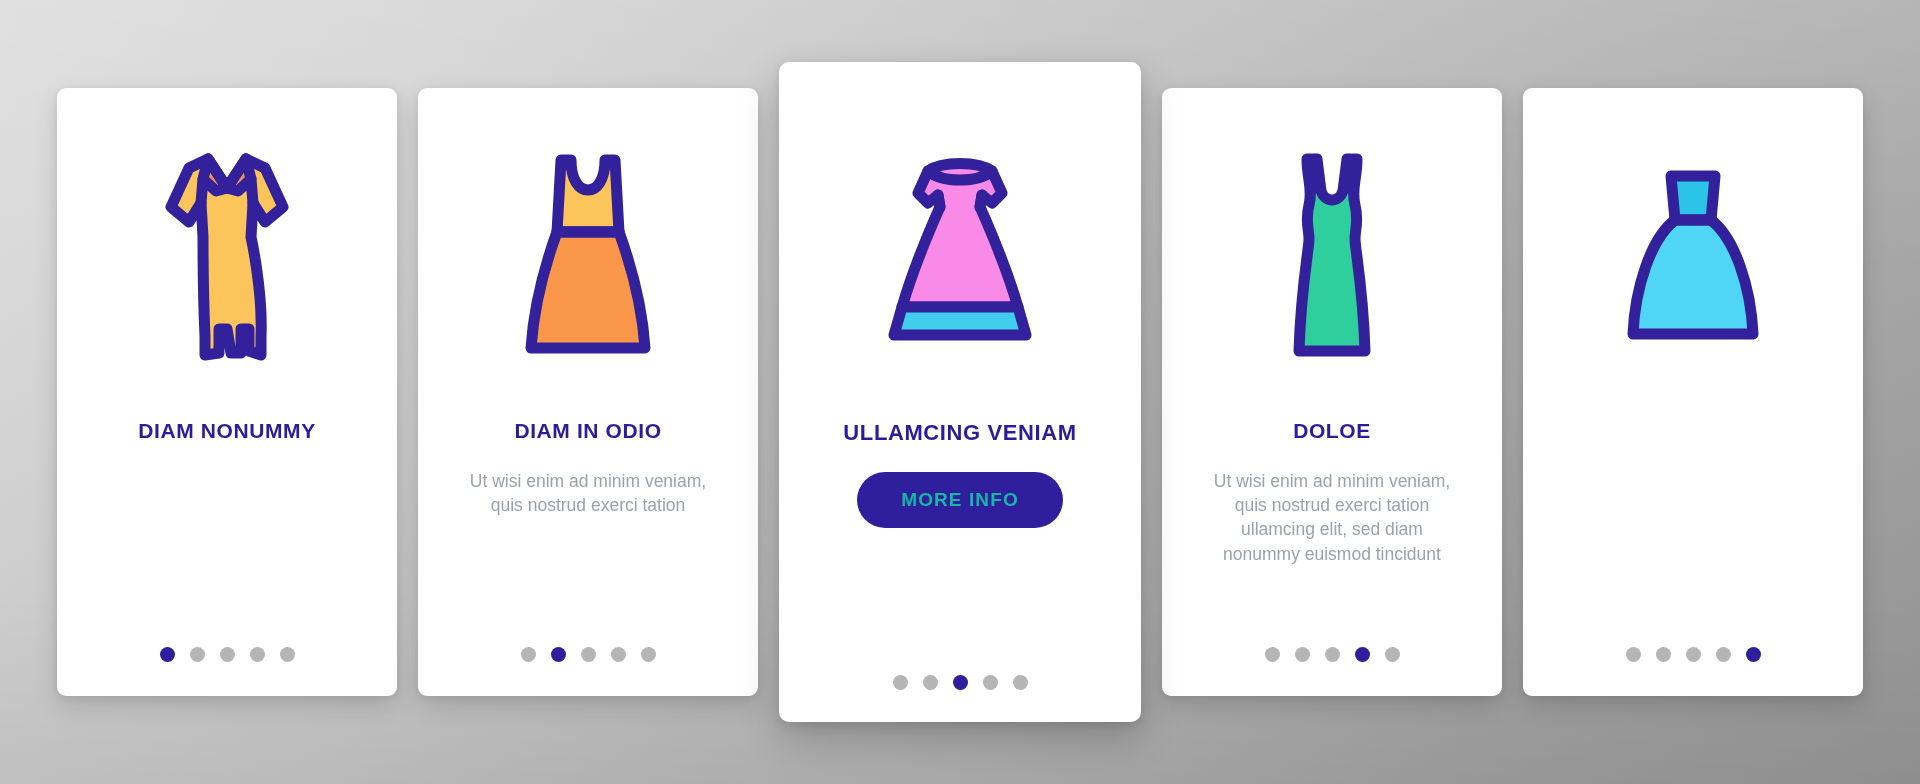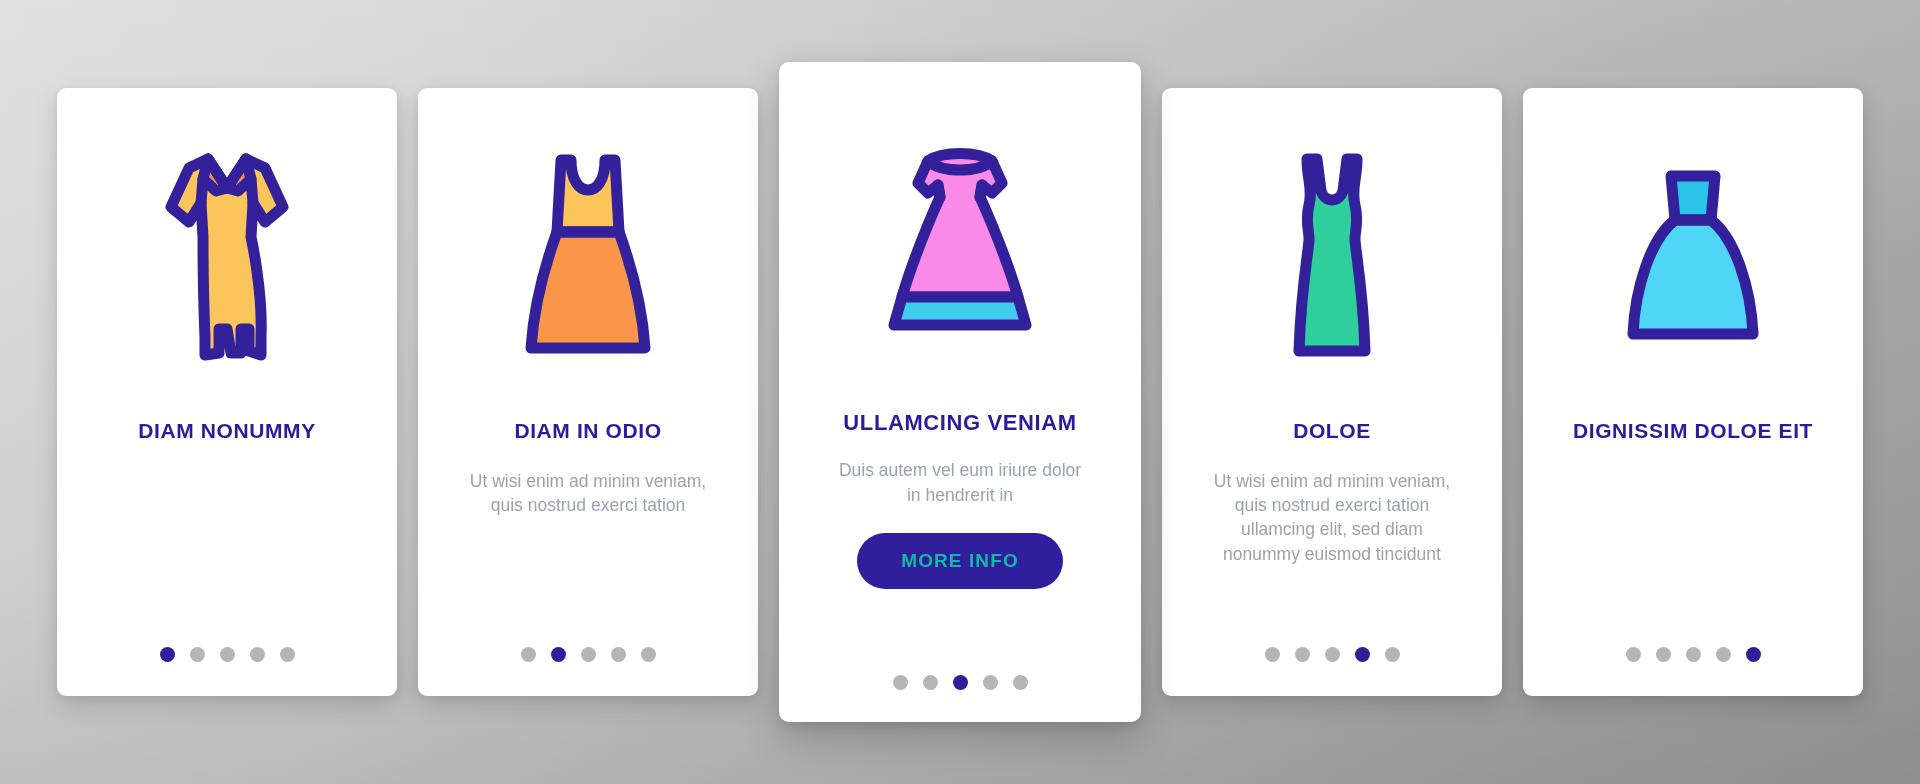--- a/index.html
+++ b/index.html
@@ -52,21 +52,21 @@
     align-items: center;
     padding: 26px 20px 30px 20px;
     flex: 0 0 auto;
   }
   .card.featured {
     width: 362px;
     height: 660px;
     border-radius: 10px;
     box-shadow: 0 16px 40px rgba(0,0,0,0.20), 0 4px 12px rgba(0,0,0,0.10);
     z-index: 5;
-    padding-top: 30px;
+    padding-top: 40px;
   }
   .illus {
     height: 250px;
     display: flex;
     align-items: center;
     justify-content: center;
     margin-top: 18px;
   }
   .card.featured .illus {
     height: 268px;
@@ -187,21 +187,20 @@
           <g fill="none" stroke="#32219b" stroke-width="11" stroke-linejoin="round" stroke-linecap="round">
             <path d="M44 22 C58 12 94 12 108 22 L118 44 L108 54 L98 46 L96 58 C96 58 120 110 134 158 L18 158 C32 110 56 58 56 58 L54 46 L44 54 L34 44 Z" fill="#f98ae8"></path>
             <path d="M18 158 L134 158 L142 186 L10 186 Z" fill="#41cdec"></path>
             <path d="M44 22 C58 34 94 34 108 22" fill="none"></path>
             <path d="M56 58 L54 46" fill="none"></path>
             <path d="M96 58 L98 46" fill="none"></path>
           </g>
         </svg>
       </div>
       <div class="title">ULLAMCING VENIAM</div>
-      <div class="body-text">Duis autem vel eum iriure dolor in hendrerit in</div>
       <button class="cta">MORE INFO</button>
       <div class="spacer"></div>
       <div class="dots">
         <span class="dot"></span>
         <span class="dot"></span>
         <span class="dot active"></span>
         <span class="dot"></span>
         <span class="dot"></span>
       </div>
     </div>
@@ -229,21 +228,20 @@
     <div class="card">
       <div class="illus">
         <svg width="140" height="190" viewBox="0 0 140 190" aria-hidden="true">
           <g fill="none" stroke="#32219b" stroke-width="11" stroke-linejoin="round" stroke-linecap="round">
             <path d="M48 14 L92 14 L88 58 L52 58 Z" fill="#2cc3e8"></path>
             <path d="M52 58 L88 58 C112 76 128 126 130 172 L10 172 C12 126 28 76 52 58 Z" fill="#4fd6f7"></path>
             <path d="M52 58 L88 58" fill="none"></path>
           </g>
         </svg>
       </div>
-      <div class="title">DIGNISSIM DOLOE EIT</div>
       <div class="spacer"></div>
       <div class="dots">
         <span class="dot"></span>
         <span class="dot"></span>
         <span class="dot"></span>
         <span class="dot"></span>
         <span class="dot active"></span>
       </div>
     </div>
 

